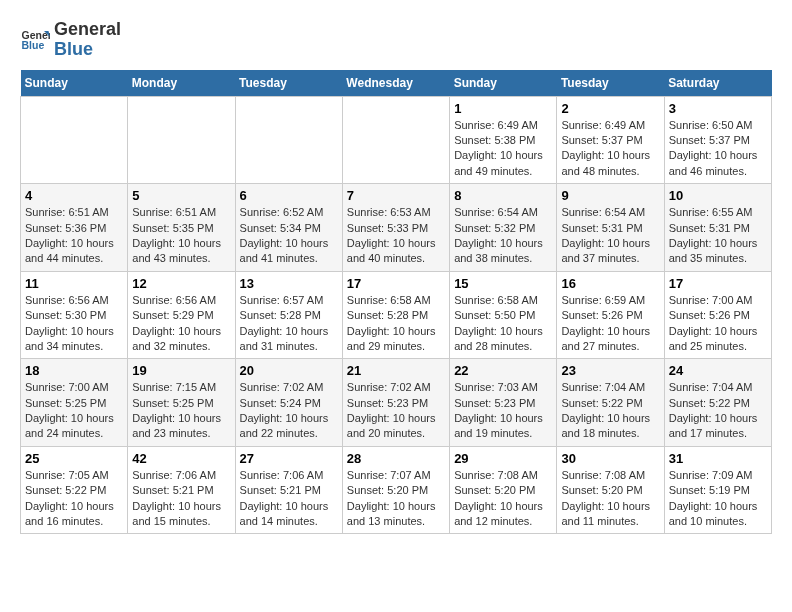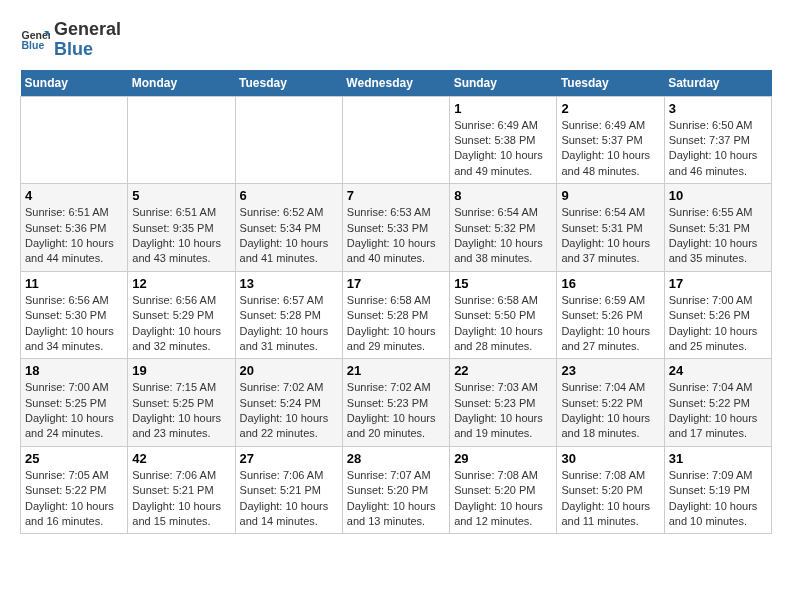--- a/index.html
+++ b/index.html
@@ -134,35 +134,35 @@
         </td>
         <td>
           <span class="day-number">2</span>
           <div class="day-info">Sunrise: 6:49 AM
 Sunset: 5:37 PM
 Daylight: 10 hours and 48 minutes.</div>
         </td>
         <td>
           <span class="day-number">3</span>
           <div class="day-info">Sunrise: 6:50 AM
-Sunset: 7:37 PM
+Sunset: 5:37 PM
 Daylight: 10 hours and 46 minutes.</div>
         </td>
       </tr>
       <tr>
         <td>
           <span class="day-number">4</span>
           <div class="day-info">Sunrise: 6:51 AM
 Sunset: 5:36 PM
 Daylight: 10 hours and 44 minutes.</div>
         </td>
         <td>
           <span class="day-number">5</span>
           <div class="day-info">Sunrise: 6:51 AM
-Sunset: 9:35 PM
+Sunset: 5:35 PM
 Daylight: 10 hours and 43 minutes.</div>
         </td>
         <td>
           <span class="day-number">6</span>
           <div class="day-info">Sunrise: 6:52 AM
 Sunset: 5:34 PM
 Daylight: 10 hours and 41 minutes.</div>
         </td>
         <td>
           <span class="day-number">7</span>

